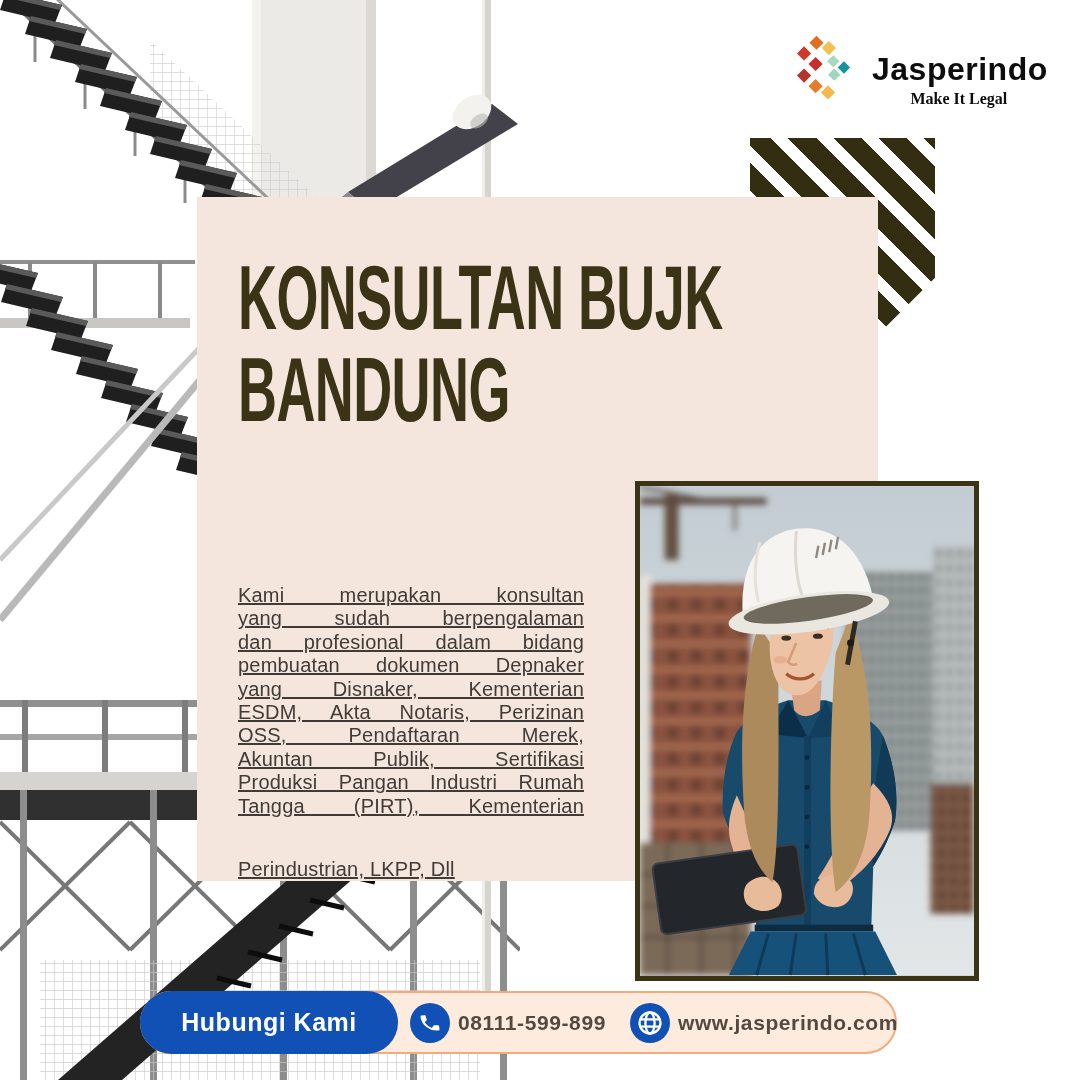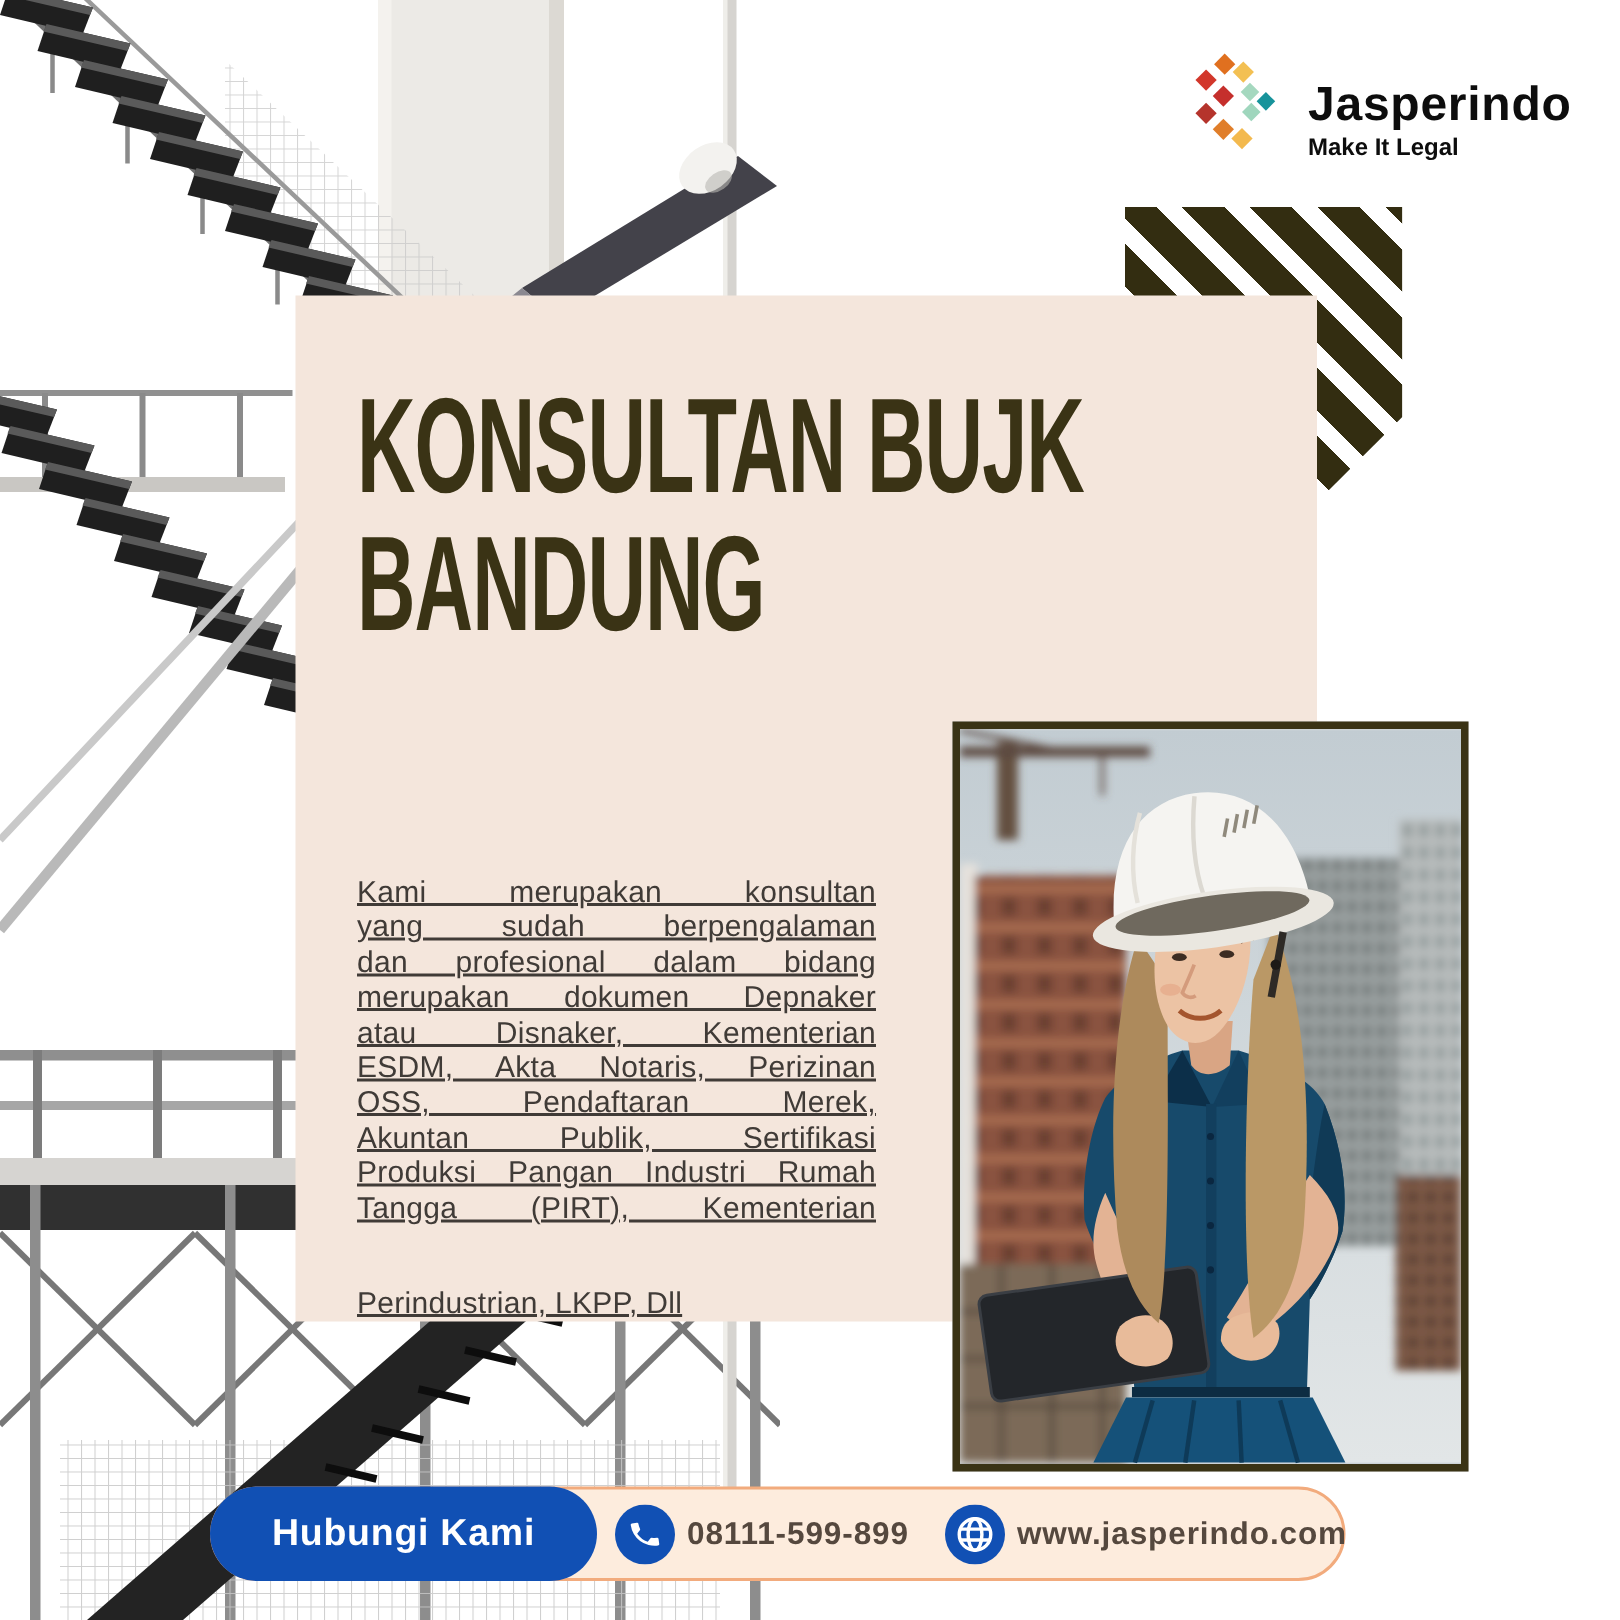--- a/index.html
+++ b/index.html
@@ -44,21 +44,21 @@
   
   .portrait{
     position:absolute;left:635px;top:481px;width:334px;height:490px;z-index:5;
     border:5px solid var(--ink-dark,#3a3315);background:#cdd4d8;overflow:hidden;
   }
   
   .logo{position:absolute;left:790px;top:33px;z-index:4;display:flex;align-items:flex-start;}
   .logo-mark{width:68px;height:78px;}
   .logo-text{margin-left:14px;padding-top:18px;}
   .logo-name{font-size:32px;font-weight:600;letter-spacing:.5px;color:var(--logo-black,#0d0d0d);line-height:36px;}
-  .logo-tagline{font-size:16px;font-weight:600;color:var(--logo-black,#0d0d0d);text-align:left;padding-right:2px;margin-top:3px;}
+  .logo-tagline{font-size:16px;font-weight:600;color:var(--logo-black,#0d0d0d);text-align:center;padding-right:2px;margin-top:3px;font-family:Liberation Serif, serif;}
   .d-red{fill:var(--logo-red,#d2372b);} .d-crimson{fill:#c52f2c;} .d-maroon{fill:#b5342c;}
   .d-orange{fill:var(--logo-orange,#e0701f);} .d-orange2{fill:#e07e2a;}
   .d-yellow{fill:var(--logo-yellow,#f3c053);} .d-yellow2{fill:#f3b94e;}
   .d-teal{fill:var(--logo-teal,#17939b);} .d-mint{fill:var(--logo-mint,#a5d8bf);} .d-mint2{fill:#9fd6bd;}
   
   .contact-bar{
     position:absolute;left:140px;top:991px;width:757px;height:63px;z-index:6;
     box-sizing:border-box;border:2px solid var(--bar-border,#f2ab7d);
     border-radius:33px;background:var(--bar-bg,#fdecdd);
     display:flex;align-items:center;padding-left:267px;
@@ -217,22 +217,22 @@
 
   <h1 class="title" style="margin:0;">
     <span>KONSULTAN BUJK</span>
     <span>BANDUNG</span>
   </h1>
 
   <div class="body-text">
       <div class="jline">Kami merupakan konsultan</div>
       <div class="jline">yang sudah berpengalaman</div>
       <div class="jline">dan profesional dalam bidang</div>
-      <div class="jline">merupakan dokumen Depnaker</div>
-      <div class="jline">atau Disnaker, Kementerian</div>
+      <div class="jline">pembuatan dokumen Depnaker</div>
+      <div class="jline">yang Disnaker, Kementerian</div>
       <div class="jline">ESDM, Akta Notaris, Perizinan</div>
       <div class="jline">OSS, Pendaftaran Merek,</div>
       <div class="jline">Akuntan Publik, Sertifikasi</div>
       <div class="jline">Produksi Pangan Industri Rumah</div>
       <div class="jline">Tangga (PIRT), Kementerian</div>
       <div class="jline last">Perindustrian, LKPP, Dll</div>
     </div>
 
   <div class="portrait">
     <svg width="334" height="490" viewBox="0 0 338 494">

